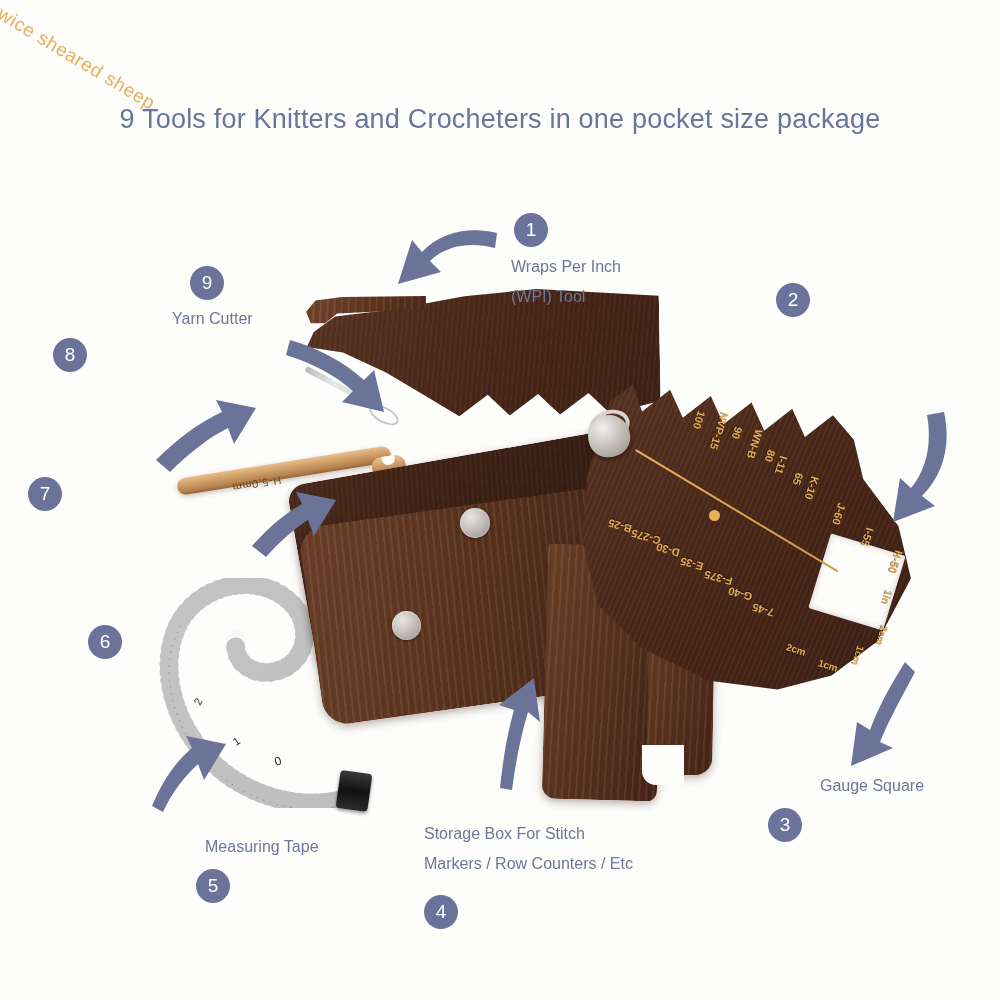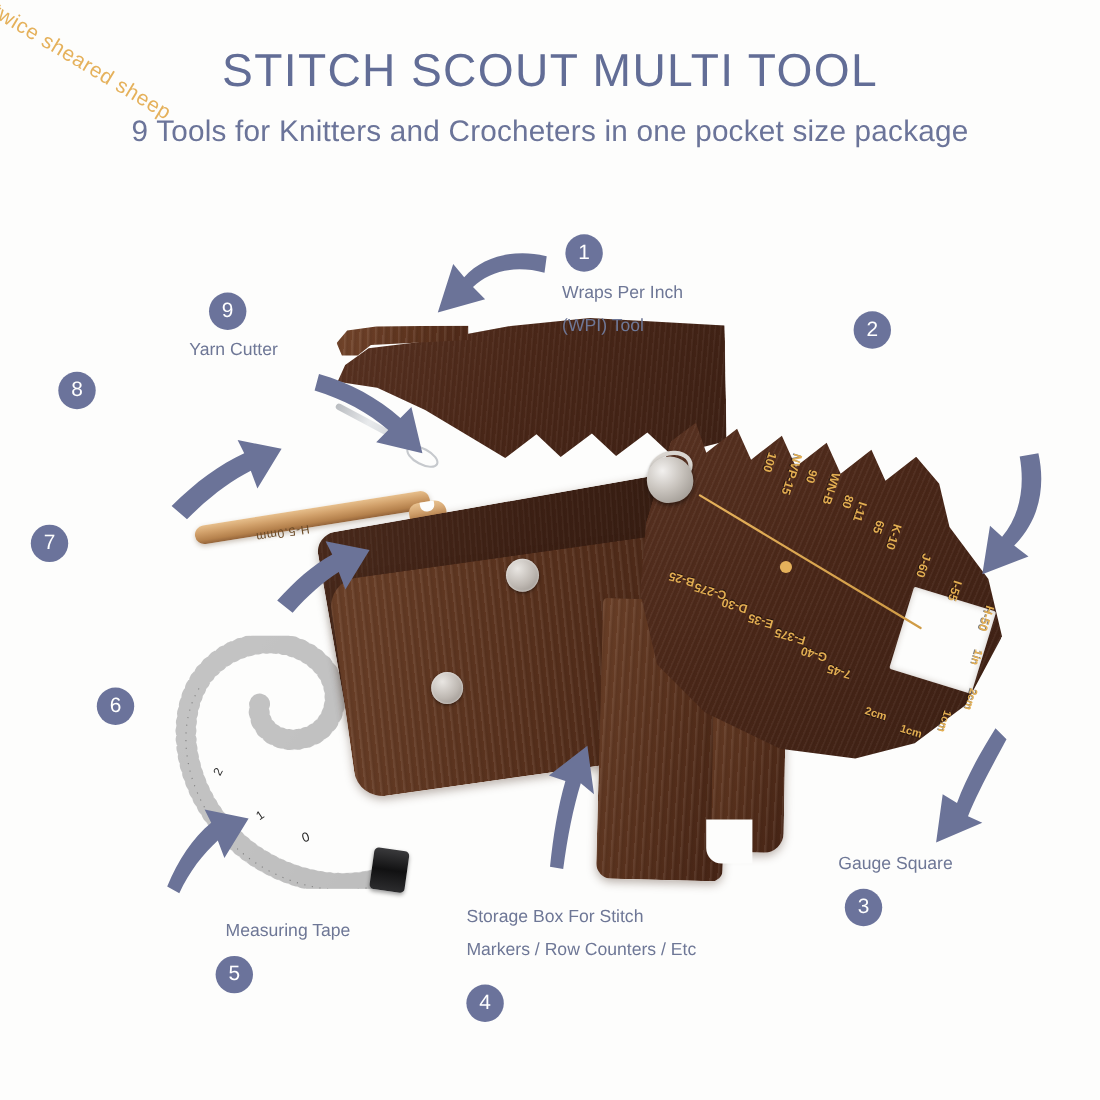--- a/index.html
+++ b/index.html
@@ -200,21 +200,20 @@
     background:linear-gradient(180deg,#3a3a3c 0%, #111112 50%, #2c2c2e 100%);
     border-radius:4px;transform:rotate(8deg);
     box-shadow:0 2px 4px rgba(0,0,0,.4);
   }
 </style>
 </head>
 <body>
 
 <div id="stage">
 
-  <div class="title">STITCH SCOUT MULTI TOOL</div>
   <div class="subtitle">9 Tools for Knitters and Crocheters in one pocket size package</div>
 
   <div id="photo">
 
     <svg id="tape" viewBox="0 0 200 230">
       <defs>
         <linearGradient id="tapeg" x1="0" y1="0" x2="1" y2="1">
           <stop offset="0%" stop-color="#ffffff"></stop>
           <stop offset="45%" stop-color="#f4f4f4"></stop>
           <stop offset="100%" stop-color="#dadada"></stop>
@@ -306,21 +305,21 @@
       <path d="M290 340 C318 348, 344 362, 364 380 L374 370 L384 412 L342 402 L353 391 C335 375, 312 363, 286 355 Z"></path>
     </g>
   </svg>
 
   <div class="badge" style="left:514px;top:213px;">1</div>
   <div class="label right" style="left:511px;top:252px;width:230px;">Wraps Per Inch
 (WPI) Tool</div>
 
   <div class="badge" style="left:776px;top:283px;">2</div>
 
-  <div class="label right" style="left:762px;top:771px;width:220px;">Gauge Square</div>
+  <div class="label right" style="left:762px;top:771px;width:220px;text-align:center;">Gauge Square</div>
   <div class="badge" style="left:768px;top:808px;">3</div>
 
   <div class="label right" style="left:424px;top:819px;width:320px;">Storage Box For Stitch
 Markers / Row Counters / Etc</div>
   <div class="badge" style="left:424px;top:895px;">4</div>
 
   <div class="label right" style="left:205px;top:832px;width:200px;">Measuring Tape</div>
   <div class="badge" style="left:196px;top:869px;">5</div>
 
   <div class="badge" style="left:88px;top:625px;">6</div>

